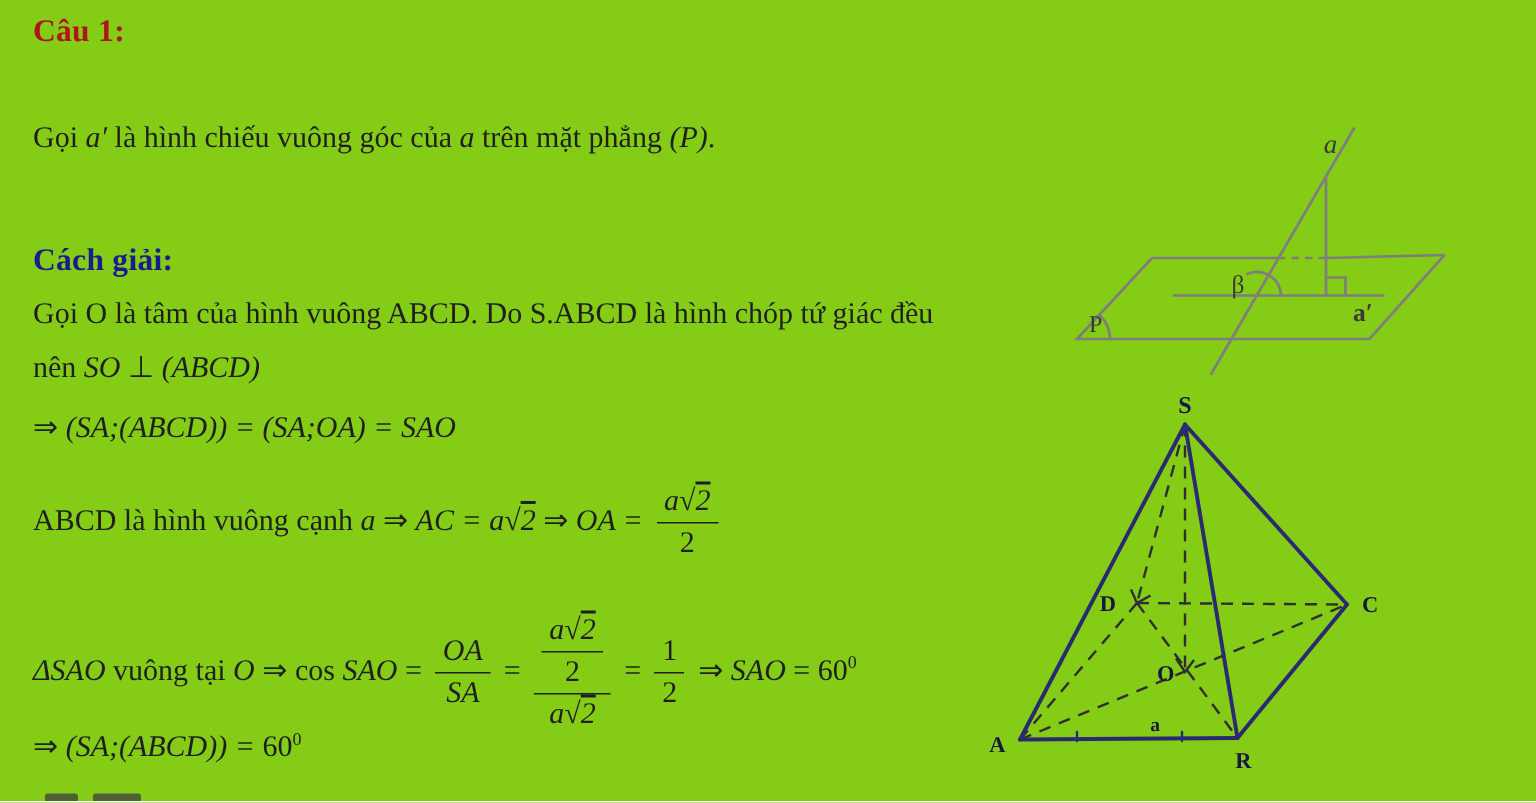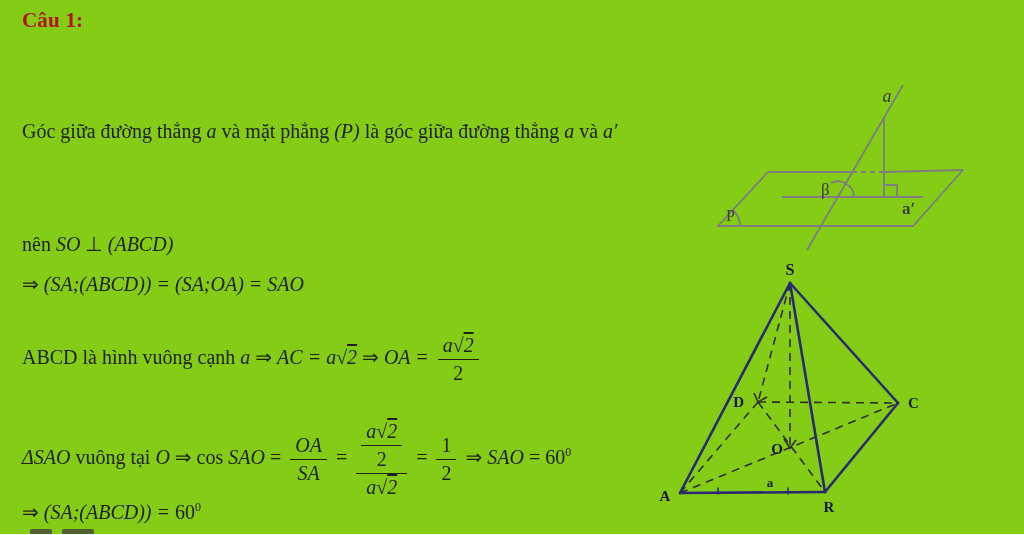--- a/index.html
+++ b/index.html
@@ -4,49 +4,51 @@
 <style>
   html,body{margin:0;padding:0;background:#ffffff;}
   .page{position:relative;width:1024px;height:534px;background:#84cc16;overflow:hidden;
         font-family:"Liberation Serif",serif;color:#1f1f1f;}
   .tline{position:absolute;left:22px;font-size:20px;white-space:normal;}
   .hd{font-weight:bold;font-size:21px;letter-spacing:.2px;}
   .red{color:#b01419;}
   .blue{color:#1b1b8e;}
   i{font-style:italic;}
   .rad{text-decoration:overline;}
-  .frac{display:inline-block;vertical-align:middle;text-align:center;margin:16px 4px;line-height:1.15;}
+  .frac{display:inline-block;vertical-align:middle;text-align:center;margin:5px 4px;line-height:1.15;}
   .frac .num{display:block;border-bottom:1.5px solid #1f1f1f;padding:0 5px 2px;}
   .frac .den{display:block;padding:2px 5px 0;}
   sup{font-size:12px;vertical-align:super;line-height:0;}
   svg text{font-family:"Liberation Serif",serif;}
   .cut{position:absolute;top:529px;height:6px;background:#3c3c3c;border-radius:2px;opacity:.75;}
 </style>
 </head>
 <body>
 
 <div class="page">
 
   <div class="tline hd red" style="top:8px">Câu 1:</div>
 
 
-
-  <div class="tline" style="top:120px"><span>Góc giữa đường thẳng </span><i>a</i><span> và mặt phẳng </span><i>(P)</i><span> là góc giữa đường thẳng </span><i>a</i><span> và </span><i>a′</i></div>
+  <div class="tline" style="top:81px"><span>Gọi </span><i>a′</i><span> là hình chiếu vuông góc của </span><i>a</i><span> trên mặt phẳng </span><i>(P)</i><span>.</span></div>
 
 
+  <div class="tline hd blue" style="top:161px">Cách giải:</div>
+
+  <div class="tline" style="top:198px">Gọi O là tâm của hình vuông ABCD. Do S.ABCD là hình chóp tứ giác đều</div>
 
   <div class="tline" style="top:232px"><span>nên </span><i>SO</i><span> ⊥ </span><i>(ABCD)</i></div>
 
   <div class="tline" style="top:272px"><span>⇒ </span><i>(SA;(ABCD)) = (SA;OA) = SAO</i></div>
 
   <div class="tline" style="top:318px"><span>ABCD là hình vuông cạnh </span><i>a</i><span> ⇒ </span><i>AC = a√</i><i class="rad">2</i><span> ⇒ </span><i>OA = </i><span class="frac"><span class="num"><i>a√</i><i class="rad">2</i></span><span class="den">2</span></span></div>
 
   <div class="tline" style="top:404px"><i>ΔSAO</i><span> vuông tại </span><i>O</i><span> ⇒ cos </span><i>SAO</i><span> = </span><span class="frac"><span class="num"><i>OA</i></span><span class="den"><i>SA</i></span></span><span> = </span><span class="frac"><span class="num"><span class="frac" style="margin:0"><span class="num"><i>a√</i><i class="rad">2</i></span><span class="den">2</span></span></span><span class="den"><i>a√</i><i class="rad">2</i></span></span><span> = </span><span class="frac"><span class="num">1</span><span class="den">2</span></span><span> ⇒ </span><i>SAO</i><span> = </span><span>60</span><sup>0</sup></div>
 
-  <div class="tline" style="top:500px"><span>⇒ </span><i>(SA;(ABCD)) = </i><span>60</span><sup>0</sup></div>
+  <div class="tline" style="top:485px"><span>⇒ </span><i>(SA;(ABCD)) = </i><span>60</span><sup>0</sup></div>
 
   <svg style="position:absolute;left:690px;top:62px" width="334" height="200" viewBox="0 0 334 200">
     <g stroke="#7e7e7e" stroke-width="1.8" fill="none">
 
       <path d="M78,110 L28,164 L223,164 L273,108"></path>
       <path d="M78,110 L162,110"></path>
       <path d="M194,110 L273,108"></path>
       <path d="M162,110 L194,110" stroke-dasharray="5,4"></path>
 
       <path d="M213,23 L117,188"></path>

